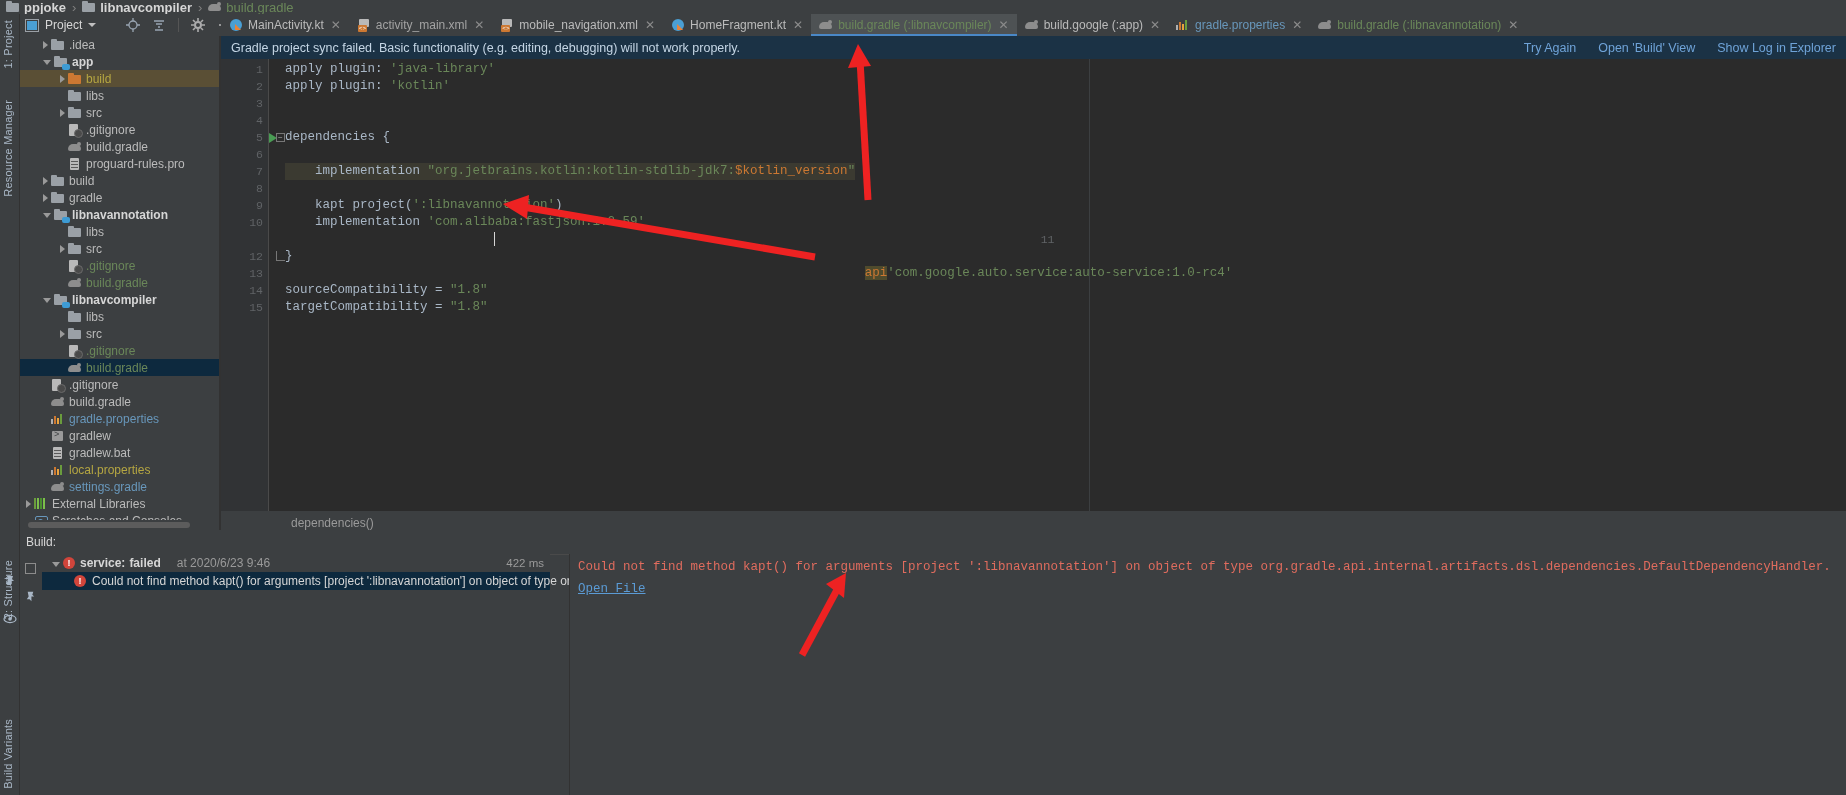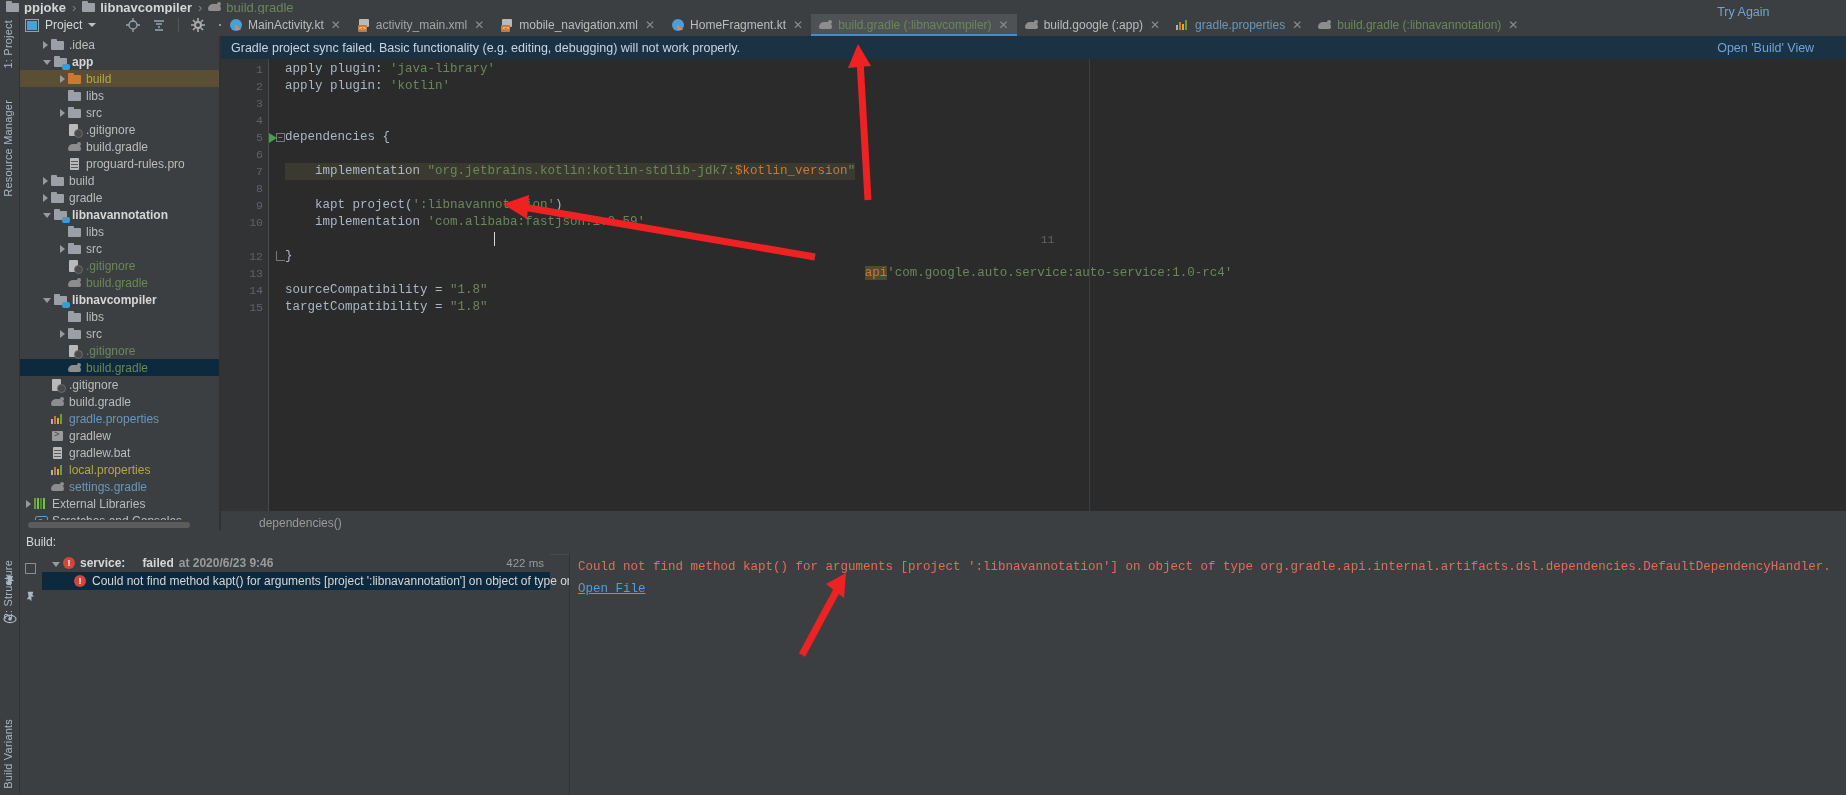--- a/index.html
+++ b/index.html
@@ -220,21 +220,21 @@
   .ti-props i:nth-child(2) { height: 8px; background: #cc7832; }
   .ti-props i:nth-child(3) { height: 6px; background: #e8a33d; }
   .ti-props i:nth-child(4) { height: 10px; background: #6a9c3d; }
 
   
   .banner {
     position: absolute; top: 36px; left: 221px; width: 1625px; height: 23px;
     background: #1b3245; display: flex; align-items: center;
     padding: 0 10px; font-size: 12.5px; color: #c5d6e5;
   }
-  .banner-actions { margin-left: auto; display: flex; gap: 22px; flex-direction: column; }
+  .banner-actions { margin-left: auto; display: flex; gap: 22px; }
   .banner-actions a { color: #6fa3d8; text-decoration: none; font-size: 12.5px; }
 
   
   .editor {
     position: absolute; top: 59px; left: 221px; width: 1625px; height: 452px;
     background: #2b2b2b;
   }
   .gutter {
     position: absolute; left: 0; top: 0; width: 47px; height: 452px;
     background: #313335;
@@ -278,21 +278,21 @@
   .caret {
     position: absolute; left: 273px; top: 3px; width: 1px; height: 14px; background: #d6d6d6;
   }
   .editor-rule {
     position: absolute; left: 868px; top: 0; width: 1px; height: 452px; background: #3c3f41;
   }
 
   
   .ed-breadcrumb {
     position: absolute; top: 511px; left: 221px; width: 1625px; height: 24px;
-    background: #3c3f41; display: flex; align-items: center; padding-left: 38px;
+    background: #3c3f41; display: flex; align-items: center; padding-left: 70px;
     font-size: 12px; color: #9a9a9a;
   }
 
   
   .build-panel {
     position: absolute; top: 530px; left: 20px; width: 1826px; height: 265px;
     background: #3c3f41;
   }
   .build-head {
     position: absolute; top: 0; left: 0; height: 24px; display: flex;
@@ -318,21 +318,21 @@
     position: absolute; left: 0; top: 0; width: 22px; height: 241px; background: #3c3f41;
   }
   .brow { height: 18px; display: flex; align-items: center; white-space: nowrap; }
   .brow.sel { background: #0d293e; }
   .err-ico {
     width: 12px; height: 12px; border-radius: 50%; background: #d1453b;
     color: #fff; font-size: 9px; font-weight: bold; line-height: 12px;
     text-align: center; flex: 0 0 auto; font-family: "Liberation Sans", sans-serif;
   }
   .b-name { font-weight: bold; color: #d6d6d6; margin-left: 5px; }
-  .b-at { color: #9a9a9a; margin-left: 5px; font-weight: bold; }
+  .b-at { color: #9a9a9a; margin-left: 16px; }
   .b-ms { position: absolute; right: 6px; color: #9a9a9a; font-size: 11.5px; }
   .build-right {
     position: absolute; left: 550px; top: 0; width: 1276px; height: 241px;
     background: #3c3f41; padding: 6px 8px;
     font-family: "Liberation Mono", monospace; font-size: 12.5px;
   }
   .br-msg { color: #e06c5e; white-space: pre; }
   .br-link { color: #5b9bd5; text-decoration: underline; margin-top: 8px; display: inline-block; }
   .build-split {
     position: absolute; left: 549px; top: 0; width: 1px; height: 241px; background: #323232;
@@ -775,21 +775,21 @@
         </svg>
         <svg style="position:absolute;left:4px;top:36px" width="13" height="13" viewBox="0 0 14 14">
           <path d="M4 2h6l-1 3 2 2H8v5L6 10H3l2-3z" fill="#a9b7c6"></path>
         </svg>
       </div>
       <div class="build-left">
         <div class="brow" style="position:relative;padding-left:4px">
           <span class="arrow open" style="margin-left:6px"></span>
           <span class="err-ico">!</span>
           <span class="b-name">service:</span>
-          <span class="b-name" style="margin-left:17px">failed</span>
+          <span class="b-name" style="margin-left:4px">failed</span>
           <span class="b-at">at 2020/6/23 9:46</span>
           <span class="b-ms">422 ms</span>
         </div>
         <div class="brow sel" style="padding-left:32px">
           <span class="err-ico">!</span>
           <span style="margin-left:6px;color:#d6d6d6">Could not find method kapt() for arguments [project ':libnavannotation'] on object of type or</span>
         </div>
       </div>
       <div class="build-split"></div>
       <div class="build-right">

